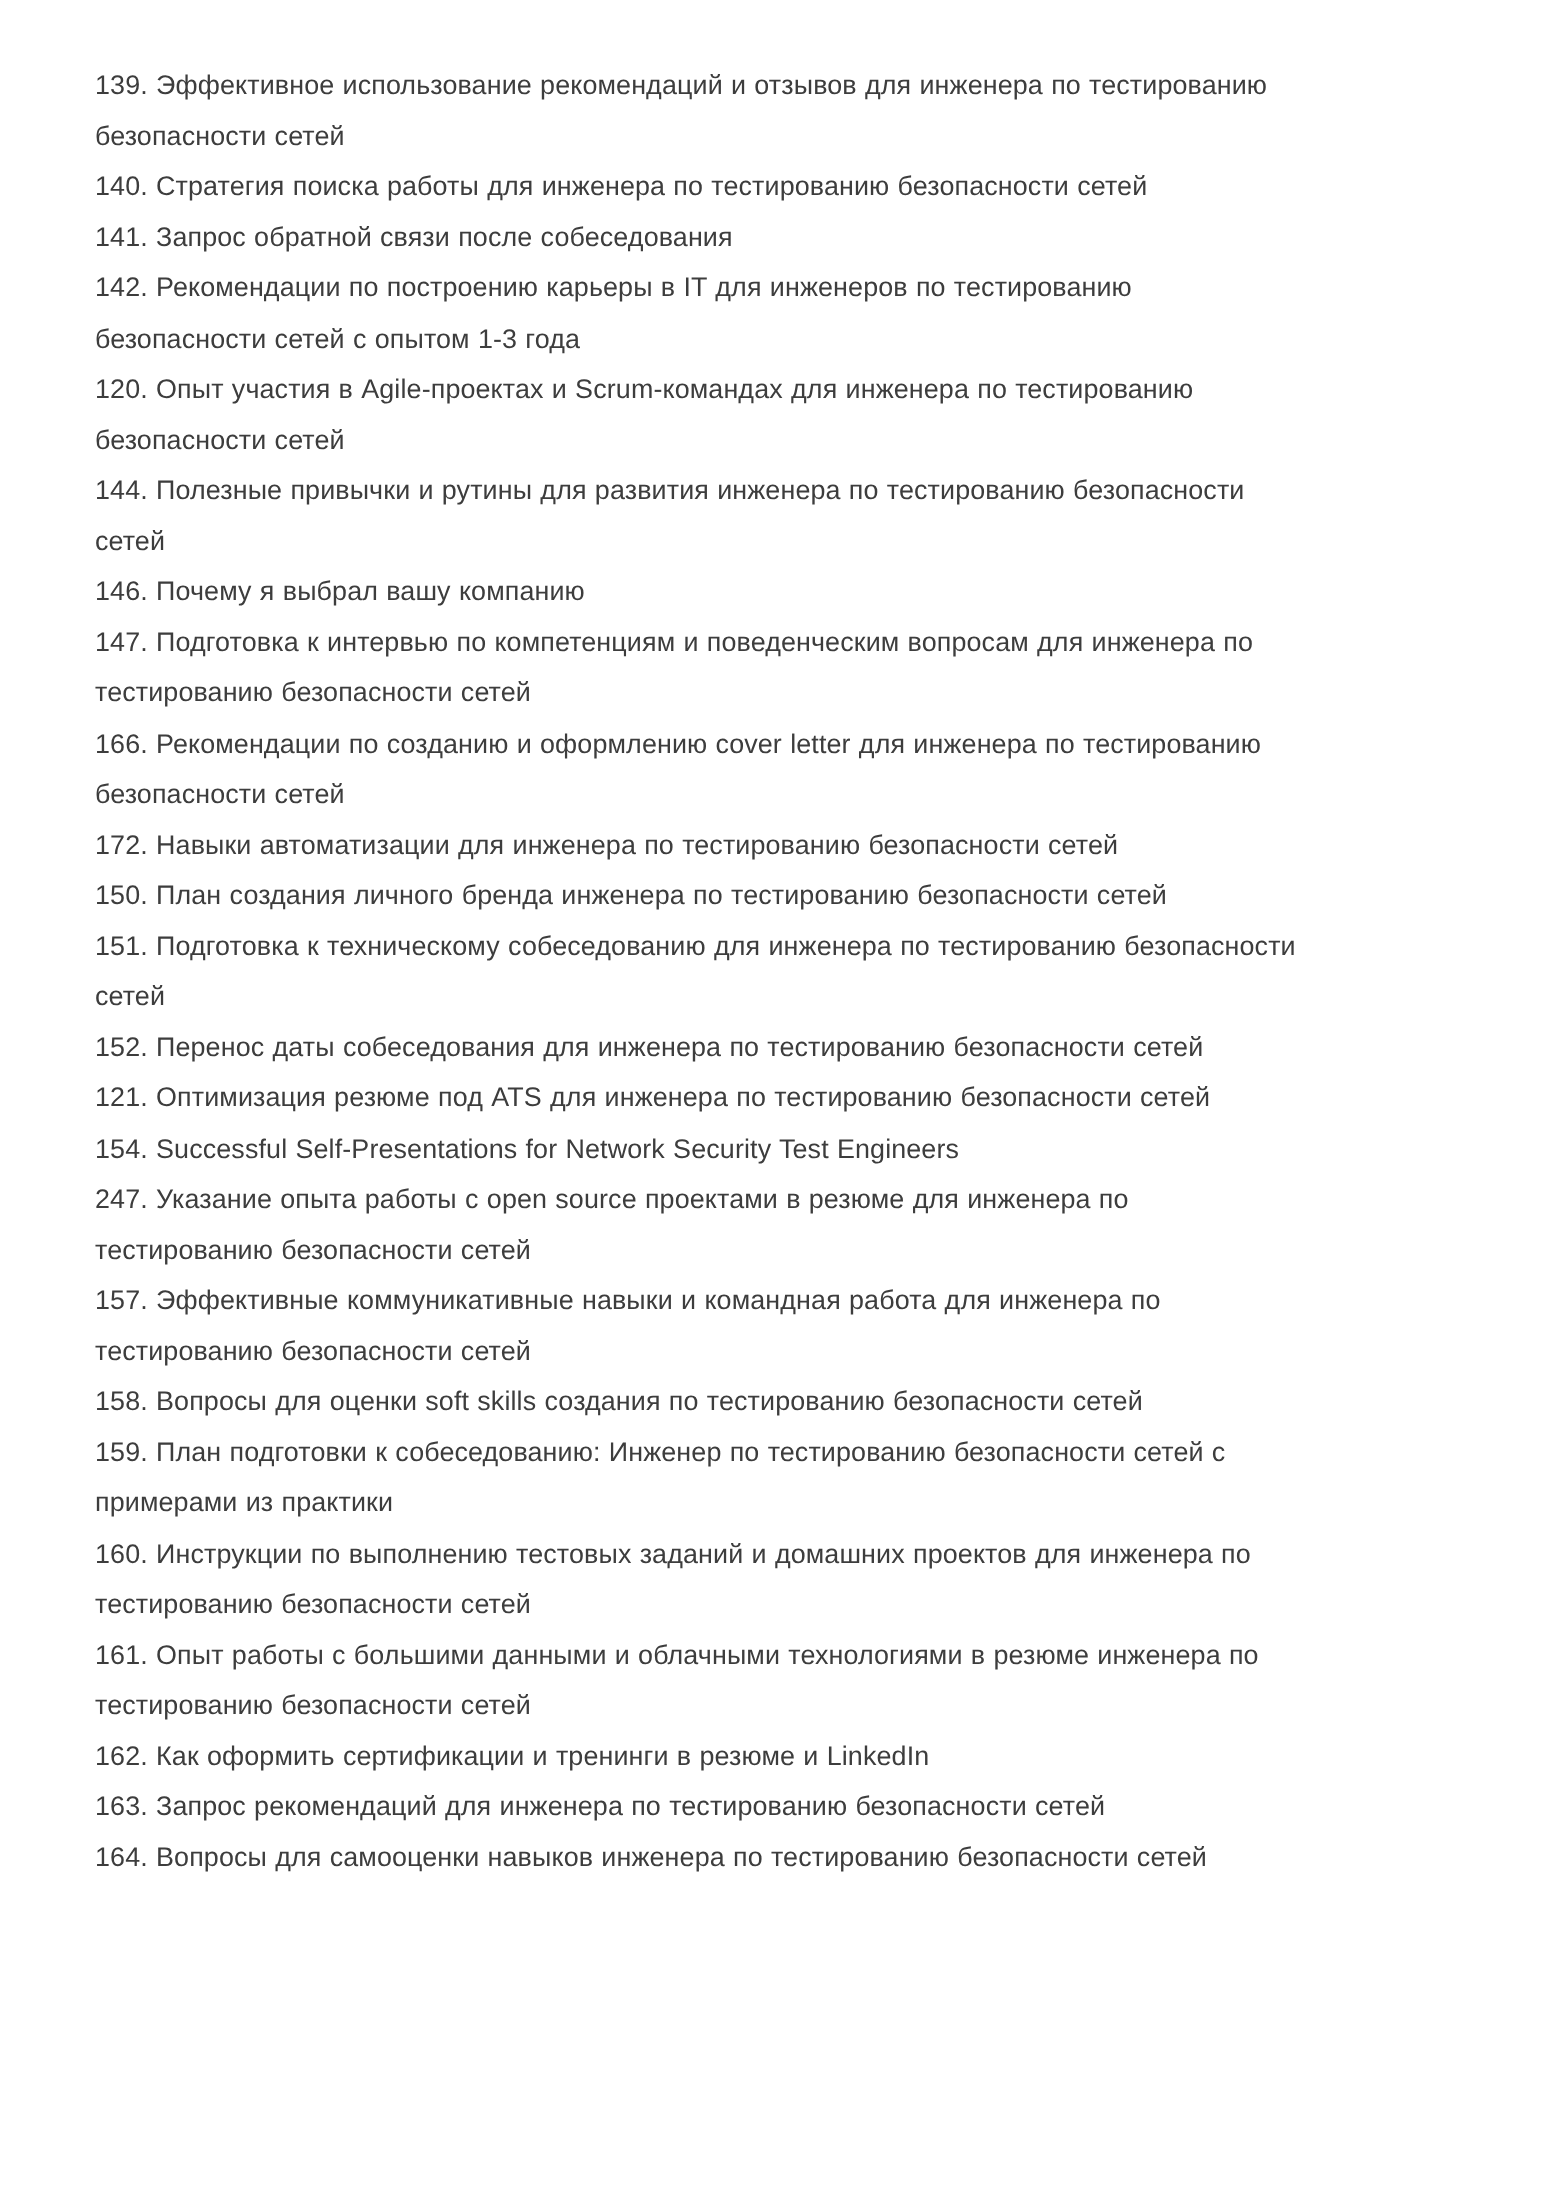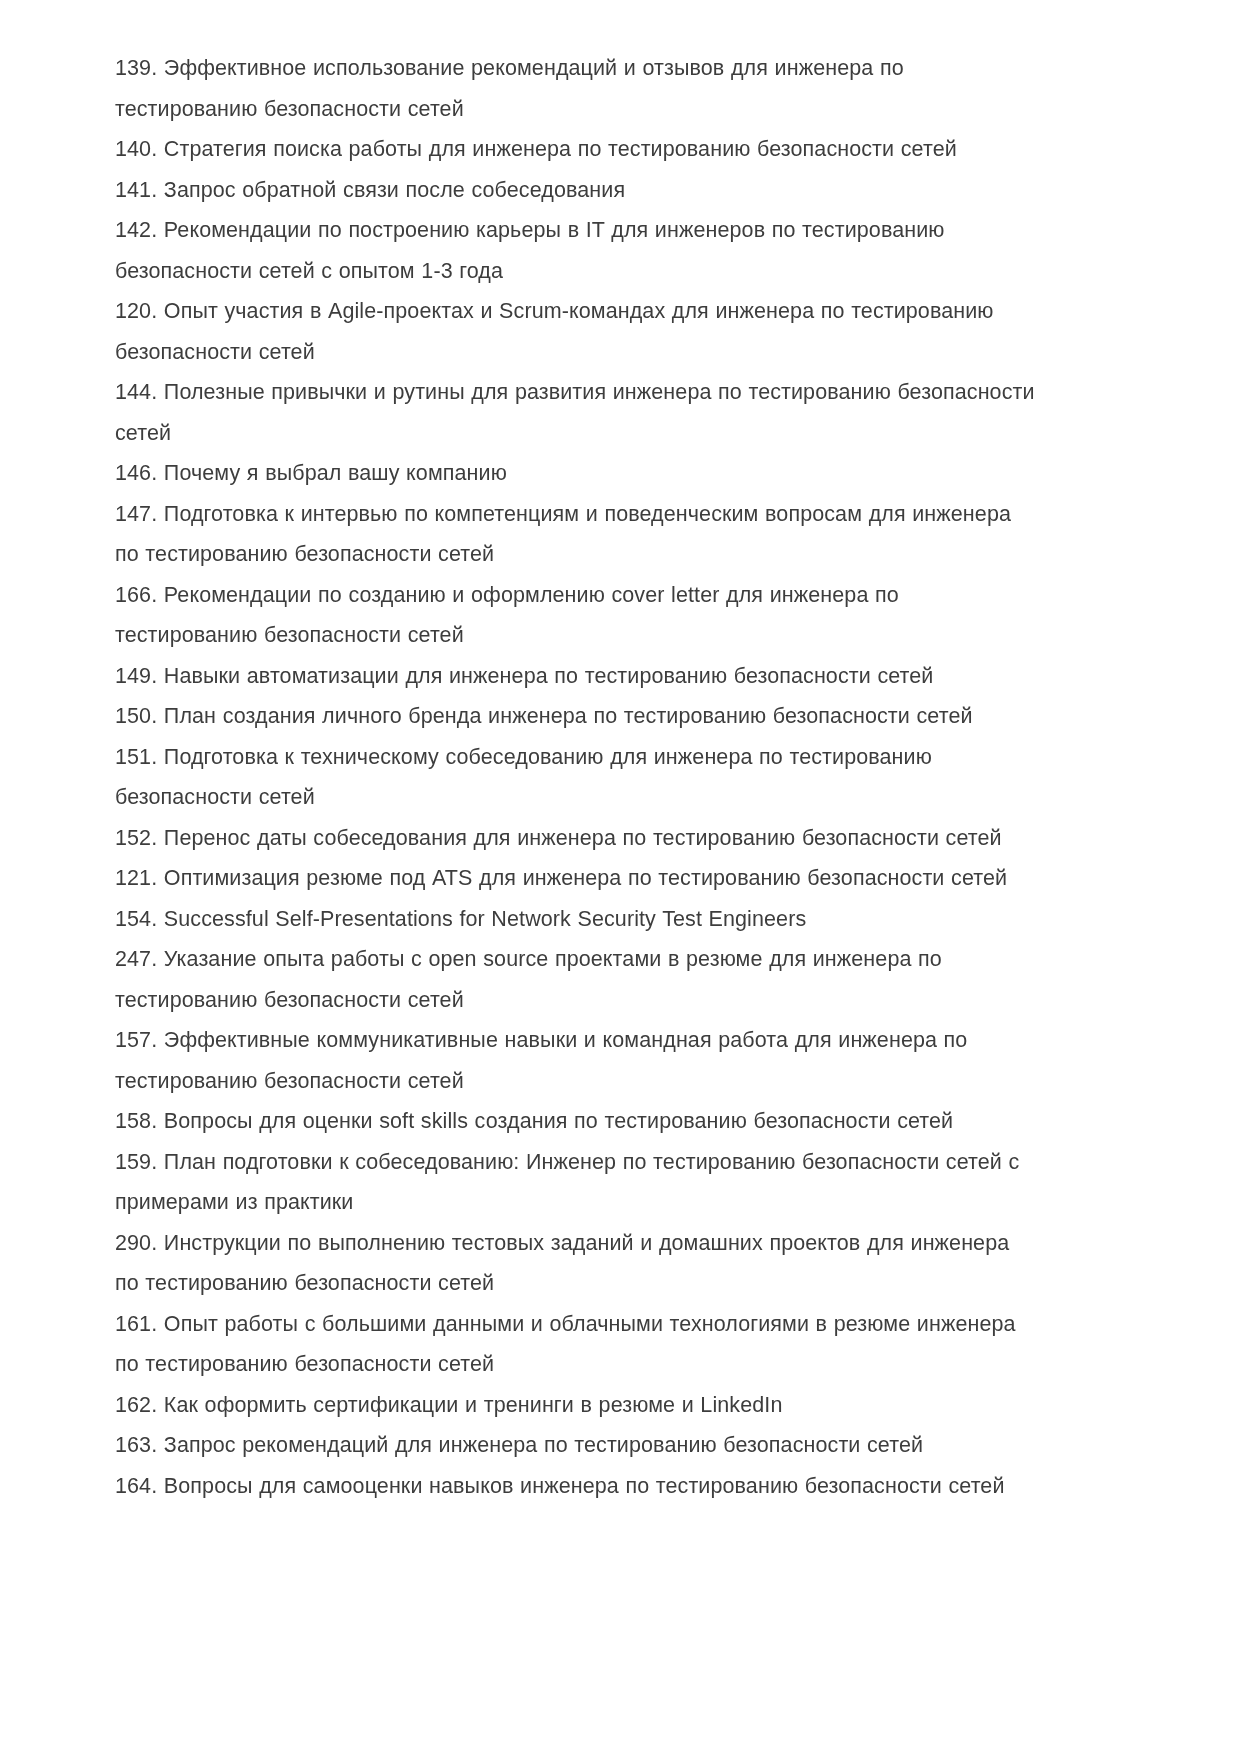--- a/index.html
+++ b/index.html
@@ -9,21 +9,21 @@
   }
   body {
     width: 1239px;
     height: 1753px;
     overflow: hidden;
     font-family: "Liberation Sans", "DejaVu Sans", sans-serif;
     color: #3d3d3d;
   }
   .page {
     box-sizing: border-box;
-    padding: 48px 200px 0 115px;
+    padding: 48px 200px 0 76px;
     width: 1239px;
   }
   .numbered-list {
     margin: 0;
     padding: 0;
   }
   .list-item {
     font-size: 21.5px;
     line-height: 40.5px;
     letter-spacing: 0.1px;
@@ -41,29 +41,29 @@
   <div class="numbered-list">
       <div class="list-item"><span class="num">139.</span> <span>Эффективное использование рекомендаций и отзывов для инженера по тестированию безопасности сетей</span></div>
       <div class="list-item"><span class="num">140.</span> <span>Стратегия поиска работы для инженера по тестированию безопасности сетей</span></div>
       <div class="list-item"><span class="num">141.</span> <span>Запрос обратной связи после собеседования</span></div>
       <div class="list-item"><span class="num">142.</span> <span>Рекомендации по построению карьеры в IT для инженеров по тестированию безопасности сетей с опытом 1-3 года</span></div>
       <div class="list-item"><span class="num">120.</span> <span>Опыт участия в Agile-проектах и Scrum-командах для инженера по тестированию безопасности сетей</span></div>
       <div class="list-item"><span class="num">144.</span> <span>Полезные привычки и рутины для развития инженера по тестированию безопасности сетей</span></div>
       <div class="list-item"><span class="num">146.</span> <span>Почему я выбрал вашу компанию</span></div>
       <div class="list-item"><span class="num">147.</span> <span>Подготовка к интервью по компетенциям и поведенческим вопросам для инженера по тестированию безопасности сетей</span></div>
       <div class="list-item"><span class="num">166.</span> <span>Рекомендации по созданию и оформлению cover letter для инженера по тестированию безопасности сетей</span></div>
-      <div class="list-item"><span class="num">149.</span> <span>Навыки автоматизации для инженера по тестированию безопасности сетей</span></div>
+      <div class="list-item"><span class="num">172.</span> <span>Навыки автоматизации для инженера по тестированию безопасности сетей</span></div>
       <div class="list-item"><span class="num">150.</span> <span>План создания личного бренда инженера по тестированию безопасности сетей</span></div>
       <div class="list-item"><span class="num">151.</span> <span>Подготовка к техническому собеседованию для инженера по тестированию безопасности сетей</span></div>
       <div class="list-item"><span class="num">152.</span> <span>Перенос даты собеседования для инженера по тестированию безопасности сетей</span></div>
       <div class="list-item"><span class="num">121.</span> <span>Оптимизация резюме под ATS для инженера по тестированию безопасности сетей</span></div>
       <div class="list-item"><span class="num">154.</span> <span>Successful Self-Presentations for Network Security Test Engineers</span></div>
       <div class="list-item"><span class="num">247.</span> <span>Указание опыта работы с open source проектами в резюме для инженера по тестированию безопасности сетей</span></div>
       <div class="list-item"><span class="num">157.</span> <span>Эффективные коммуникативные навыки и командная работа для инженера по тестированию безопасности сетей</span></div>
       <div class="list-item"><span class="num">158.</span> <span>Вопросы для оценки soft skills создания по тестированию безопасности сетей</span></div>
       <div class="list-item"><span class="num">159.</span> <span>План подготовки к собеседованию: Инженер по тестированию безопасности сетей с примерами из практики</span></div>
-      <div class="list-item"><span class="num">290.</span> <span>Инструкции по выполнению тестовых заданий и домашних проектов для инженера по тестированию безопасности сетей</span></div>
+      <div class="list-item"><span class="num">160.</span> <span>Инструкции по выполнению тестовых заданий и домашних проектов для инженера по тестированию безопасности сетей</span></div>
       <div class="list-item"><span class="num">161.</span> <span>Опыт работы с большими данными и облачными технологиями в резюме инженера по тестированию безопасности сетей</span></div>
       <div class="list-item"><span class="num">162.</span> <span>Как оформить сертификации и тренинги в резюме и LinkedIn</span></div>
       <div class="list-item"><span class="num">163.</span> <span>Запрос рекомендаций для инженера по тестированию безопасности сетей</span></div>
       <div class="list-item"><span class="num">164.</span> <span>Вопросы для самооценки навыков инженера по тестированию безопасности сетей</span></div>
     </div>
 </div>
 
 </body></html>

